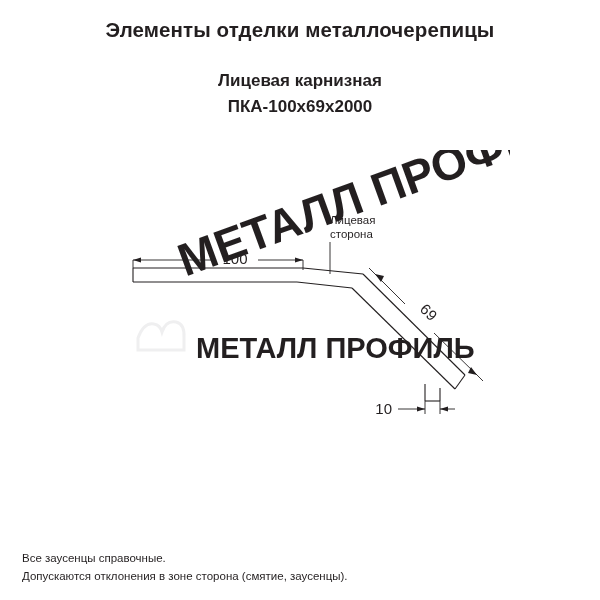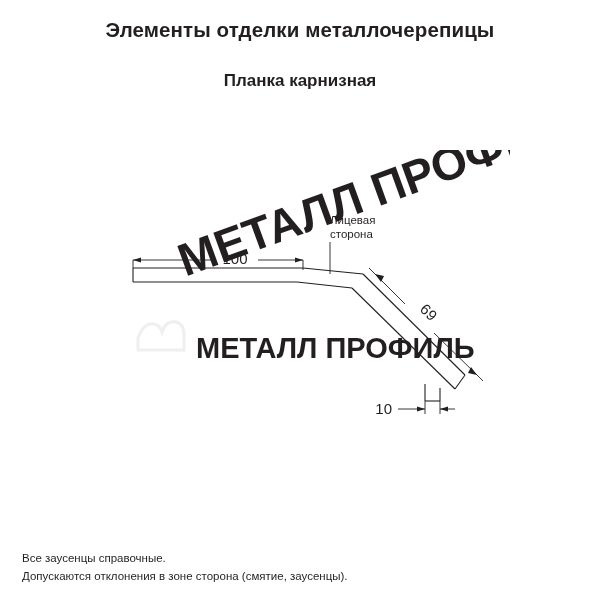--- a/index.html
+++ b/index.html
@@ -79,21 +79,22 @@
 </head>
 <body>
 
 <div class="page">
 
   <div class="title-block">
     <h1 class="main-title">Элементы отделки металлочерепицы</h1>
   </div>
 
   <div class="sub-title">
-    <div>Планка карнизная</div>
+    <div>Лицевая карнизная</div>
+    <div>ПКА-100x69x2000</div>
   </div>
 
   <div class="watermark">
     <svg width="400" height="230" viewBox="0 0 400 230" aria-hidden="true">
       <g transform="rotate(-20 200 60)" opacity="1">
         <text x="60" y="80" font-size="46" font-weight="bold" fill="#efeff0">МЕТАЛЛ ПРОФИЛЬ</text>
       </g>
       <g>
 
         <path d="M28 188 q6 -16 16 -14 q6 1 8 8 q4 -12 14 -10 q9 2 8 16 l0 12 l-46 0 z" fill="none" stroke="#efeff0" stroke-width="3"></path>

